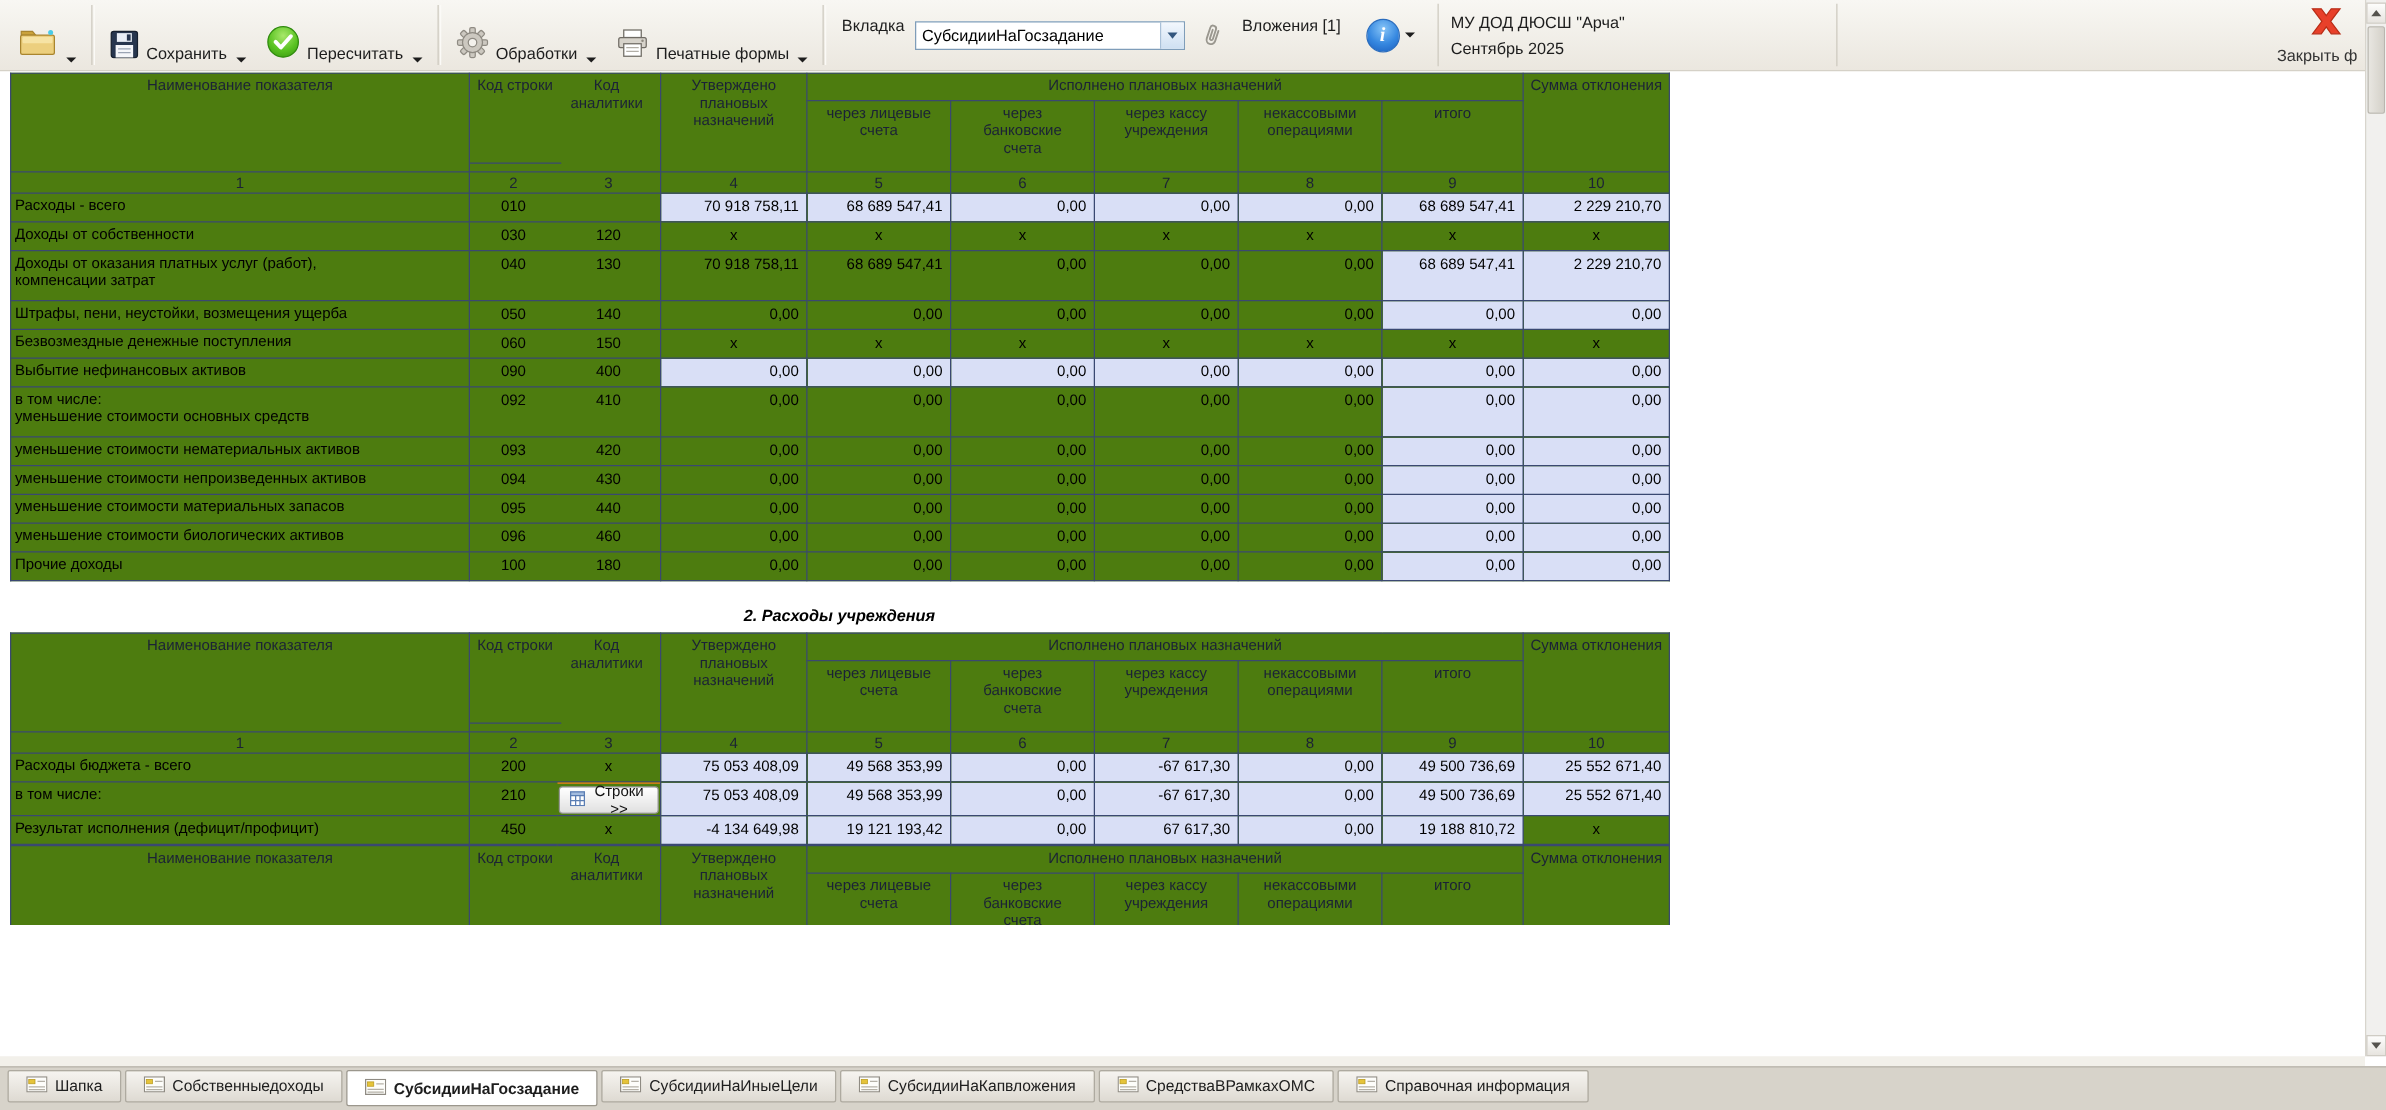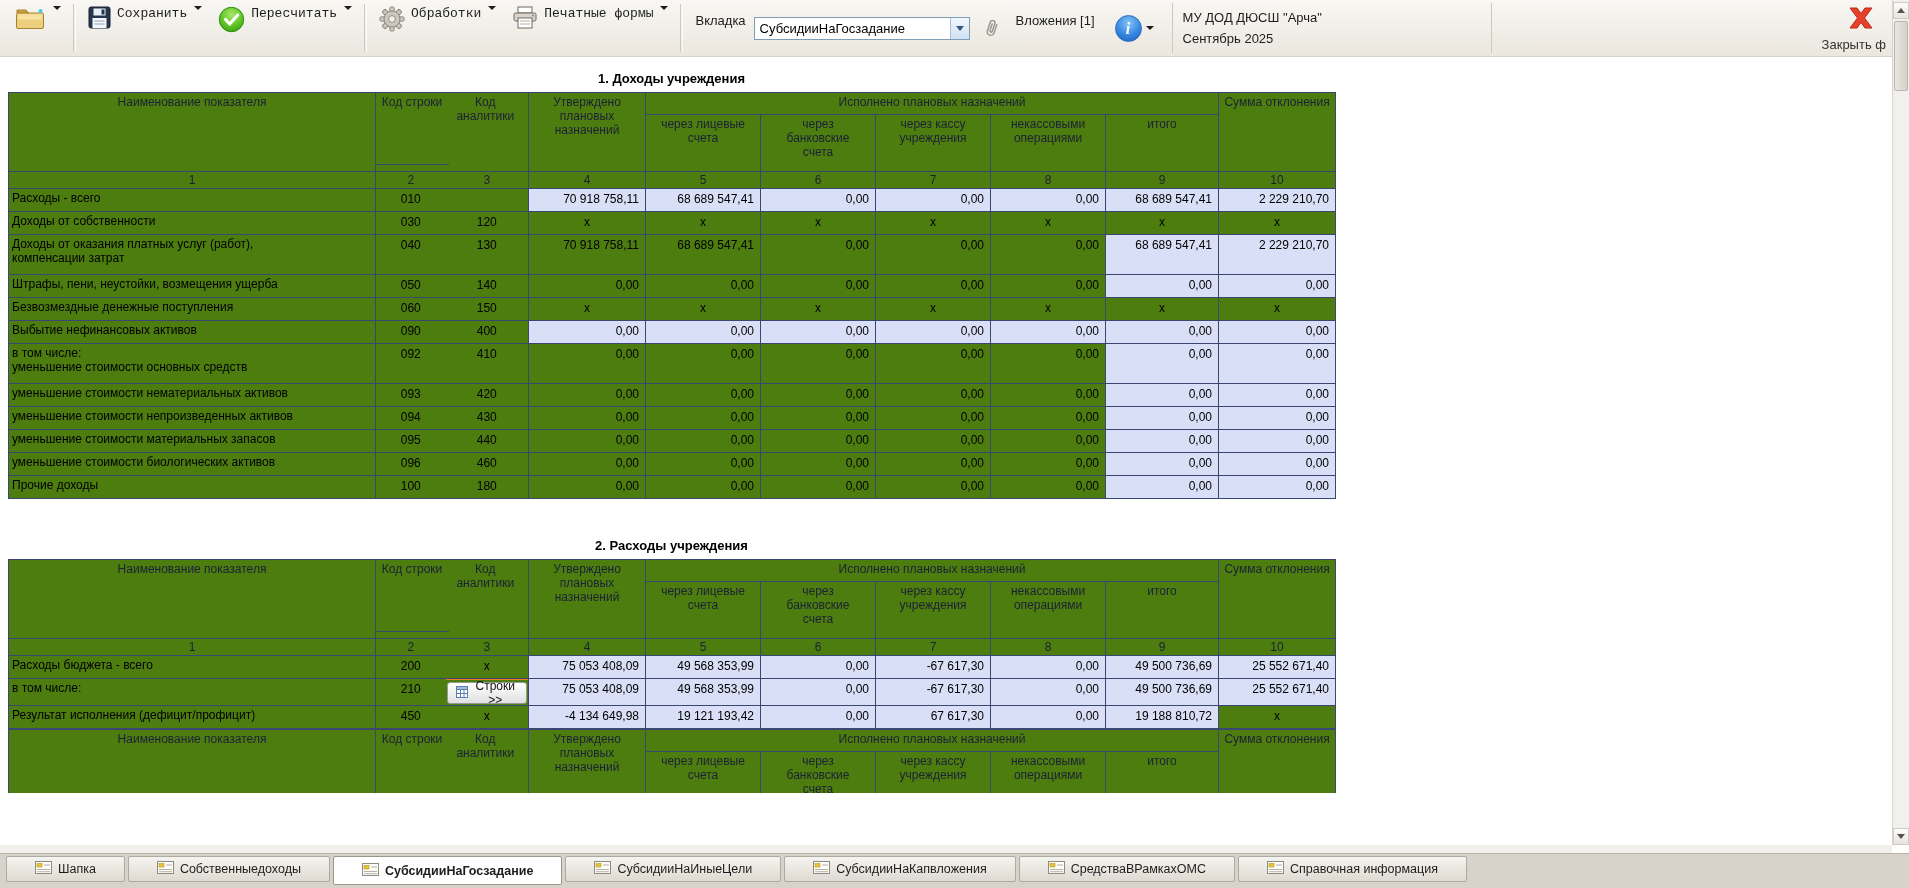--- a/index.html
+++ b/index.html
@@ -16,22 +16,22 @@
     font-family:"Liberation Sans",sans-serif;background:#fff;color:#000;
   }
   
   .toolbar{
     position:absolute;left:0;top:0;width:1892px;height:57px;
     background:linear-gradient(var(--tb-bg1),var(--tb-bg2));
     border-bottom:1px solid #d5d1c7;
     display:flex;align-items:center;padding:0 4px 0 6px;
   }
   .tb-btn{
-    display:inline-flex;align-items:flex-start;gap:6px;height:44px;
-    padding:0 8px;border-radius:3px;font-size:13px;color:#1d1d1d;cursor:default;white-space:nowrap;font-family:Liberation Mono, monospace;
+    display:inline-flex;align-items:flex-end;gap:6px;height:44px;
+    padding:0 8px;border-radius:3px;font-size:13px;color:#1d1d1d;cursor:default;white-space:nowrap;
   }
   .dd{width:0;height:0;border-left:4px solid transparent;border-right:4px solid transparent;border-top:4.5px solid #1d1d1d;margin-left:1px;}
   .sep{width:3px;height:48px;margin:0 4px;border-left:1px solid #cdc9bf;border-right:1px solid #fbfaf7;}
   .tb-label{font-size:13px;color:#1d1d1d;margin:0 4px 16px 8px;white-space:nowrap;}
   .combo{display:inline-flex;height:23px;width:216px;border:1px solid #7f9db9;background:#fff;align-items:stretch;margin-left:4px;}
   .combo-val{flex:1;font-size:13px;padding:3px 4px 0 5px;white-space:nowrap;overflow:hidden;}
   .combo-btn{width:19px;border-left:1px solid #a9c0d8;background:linear-gradient(#f2f7fd,#cfe0f2);display:flex;align-items:center;justify-content:center;}
   .combo-btn i{width:0;height:0;border-left:4px solid transparent;border-right:4px solid transparent;border-top:5px solid #33567e;}
   .clip-icon{margin-left:14px;display:inline-flex;}
   .attach{margin-left:16px;}
@@ -50,21 +50,21 @@
   .org-panel div{line-height:21px;white-space:nowrap;}
   .close-area{margin-left:auto;width:96px;text-align:right;padding-right:2px;}
   .close-x{display:block;margin:1px 10px 0 auto;}
   .close-label{font-size:13px;color:#333;margin-top:1px;white-space:nowrap;}
   
   .content{
     position:absolute;left:0;top:58px;width:1892px;height:787px;background:#fff;overflow:hidden;
   }
   .section{margin-left:8px;}
   .sec-title{width:1327px;text-align:center;font-size:13px;font-weight:bold;color:#000;margin:13px 0 6px 0;}
-  .section + .section .sec-title{margin-top:39px;}
+  .section + .section .sec-title{margin-top:20px;font-style:italic;}
   table.grid{border-collapse:collapse;table-layout:fixed;width:1327px;background:#4d7c0f;}
   table.grid th,table.grid td{border:1px solid var(--line);overflow:hidden;}
   th.h{font-weight:normal;font-size:12px;color:#1b2236;vertical-align:top;text-align:center;padding:2px 2px;}
   .pre{white-space:pre-line;}
   tr.rowA{height:22px;}
   tr.rowB{height:57px;}
   tr.numrow{height:17px;}
   tr.numrow td{font-size:12px;text-align:center;color:#1b2236;padding:0;}
   .codes-h{position:relative;}
   .codes-h .code-lab{display:inline-block;vertical-align:top;font-size:12px;color:#1b2236;white-space:pre-line;}
@@ -103,21 +103,21 @@
   .chev{width:0;height:0;border-left:4px solid transparent;border-right:4px solid transparent;}
   .chev.up{border-bottom:5px solid #55534e;}
   .chev.down{border-top:5px solid #55534e;}
   
   .hstrip{position:absolute;left:0;top:845px;width:1892px;height:8px;background:#f2f0ea;}
   .tabbar{
     position:absolute;left:0;top:853px;width:1909px;height:35px;background:var(--tab-bg);
     border-top:1px solid #b7b3a9;display:flex;align-items:flex-start;padding:2px 0 0 6px;gap:3px;
   }
   .tab{
-    display:inline-flex;align-items:center;gap:6px;height:26px;padding:0 28px;
+    display:inline-flex;align-items:center;gap:6px;height:26px;padding:0 14px;
     background:linear-gradient(#f6f4f0,#dedad2);border:1px solid #aeaaa0;border-radius:2px;
     font-size:12.5px;color:#1d1d1d;white-space:nowrap;cursor:pointer;
   }
   .tab.active{background:#fff;font-weight:bold;height:29px;border-color:#9b978d;}
 </style>
 </head>
 <body>
 
 <div class="toolbar">
 
@@ -236,21 +236,20 @@
         <path d="M4 2 L11 2 L15 7.5 L19 2 L26 2 L18.5 12 L26 22 L19 22 L15 16.5 L11 22 L4 22 L11.5 12 Z" fill="#e8402a" stroke="#b92d17" stroke-width="1"></path>
       </svg>
     </span>
     <div class="close-label">Закрыть ф</div>
   </div>
 </div>
 
 <div class="content">
   <div id="sections">
       <div class="section">
-        <div class="sec-title">1. Доходы учреждения</div>
         <div>
           <table class="grid">
             <colgroup>
               <col style="width: 367px;">
               <col style="width: 70px;">
               <col style="width: 83px;">
               <col style="width: 117px;">
               <col style="width: 115px;">
               <col style="width: 115px;">
               <col style="width: 115px;">

